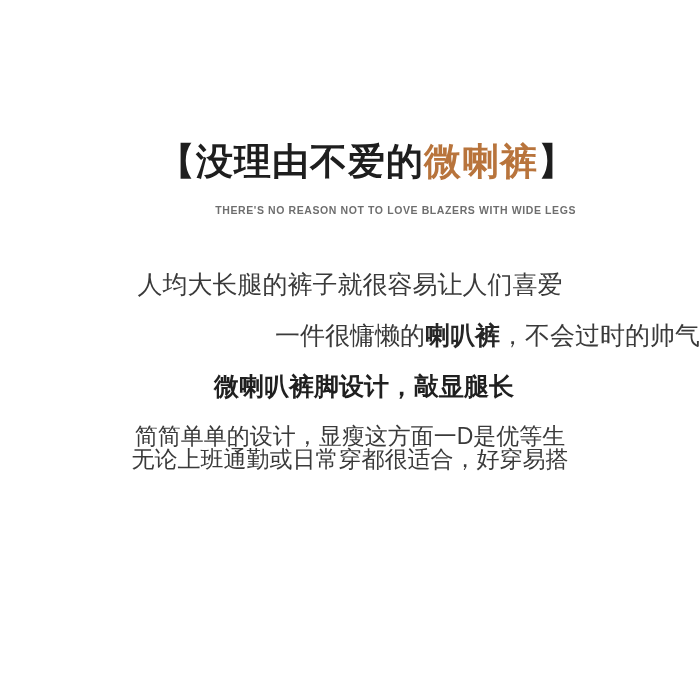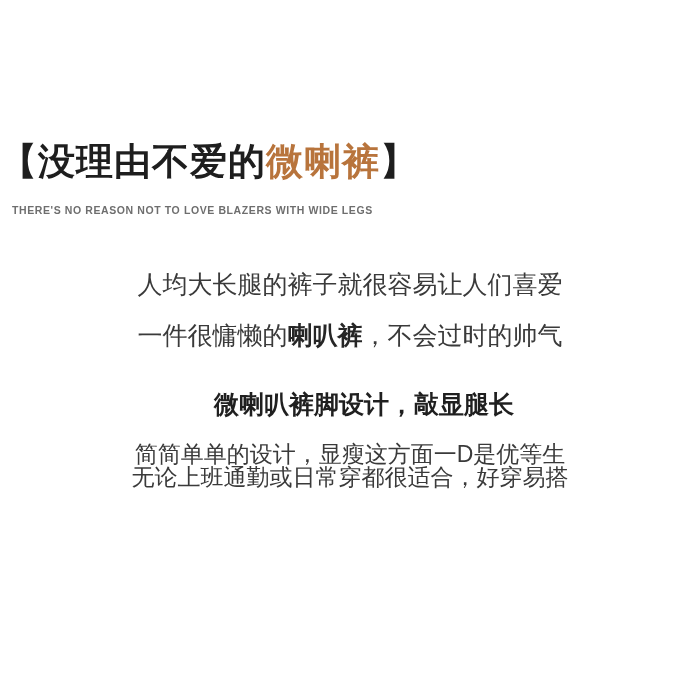--- a/index.html
+++ b/index.html
@@ -20,21 +20,21 @@
     background: #ffffff;
     box-sizing: border-box;
   }
 
   
   .headline-block {
     position: absolute;
     top: 140px;
     left: 0;
     width: 576px;
-    text-align: left;
+    text-align: right;
   }
   .headline {
     font-size: 37px;
     font-weight: bold;
     color: #1e1e1e;
     letter-spacing: 1px;
     line-height: 1.2;
     white-space: nowrap;
   }
   .headline .bracket {
@@ -68,21 +68,22 @@
     color: #3a3a3a;
     line-height: 1.0;
     white-space: nowrap;
   }
   .line-1 {
     font-size: 25px;
     margin-bottom: 26px;
   }
   .line-2 {
     font-size: 25px;
-    margin-bottom: 44px;
+    margin-bottom: 26px;
+    text-align: right;
   }
   .line-2 .bold {
     font-weight: bold;
     color: #262626;
   }
   .line-3 {
     font-size: 25px;
     font-weight: bold;
     color: #1f1f1f;
     margin-bottom: 26px;

